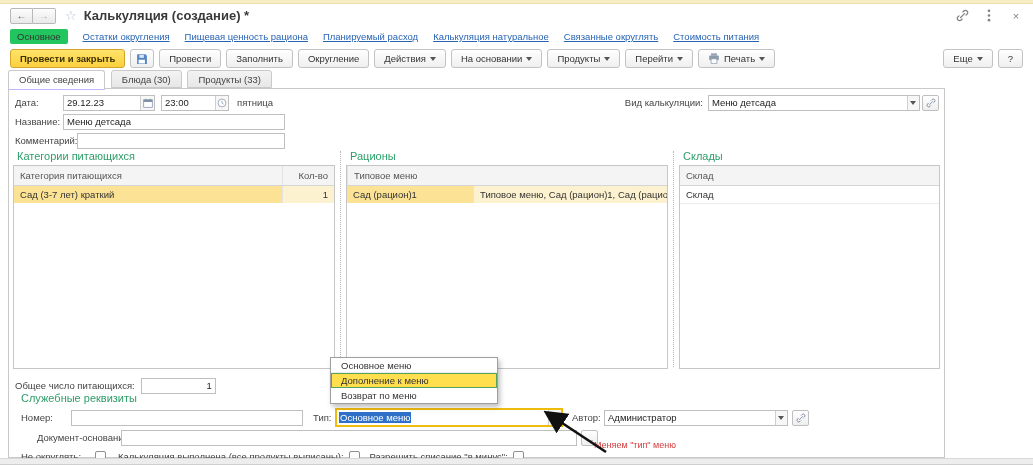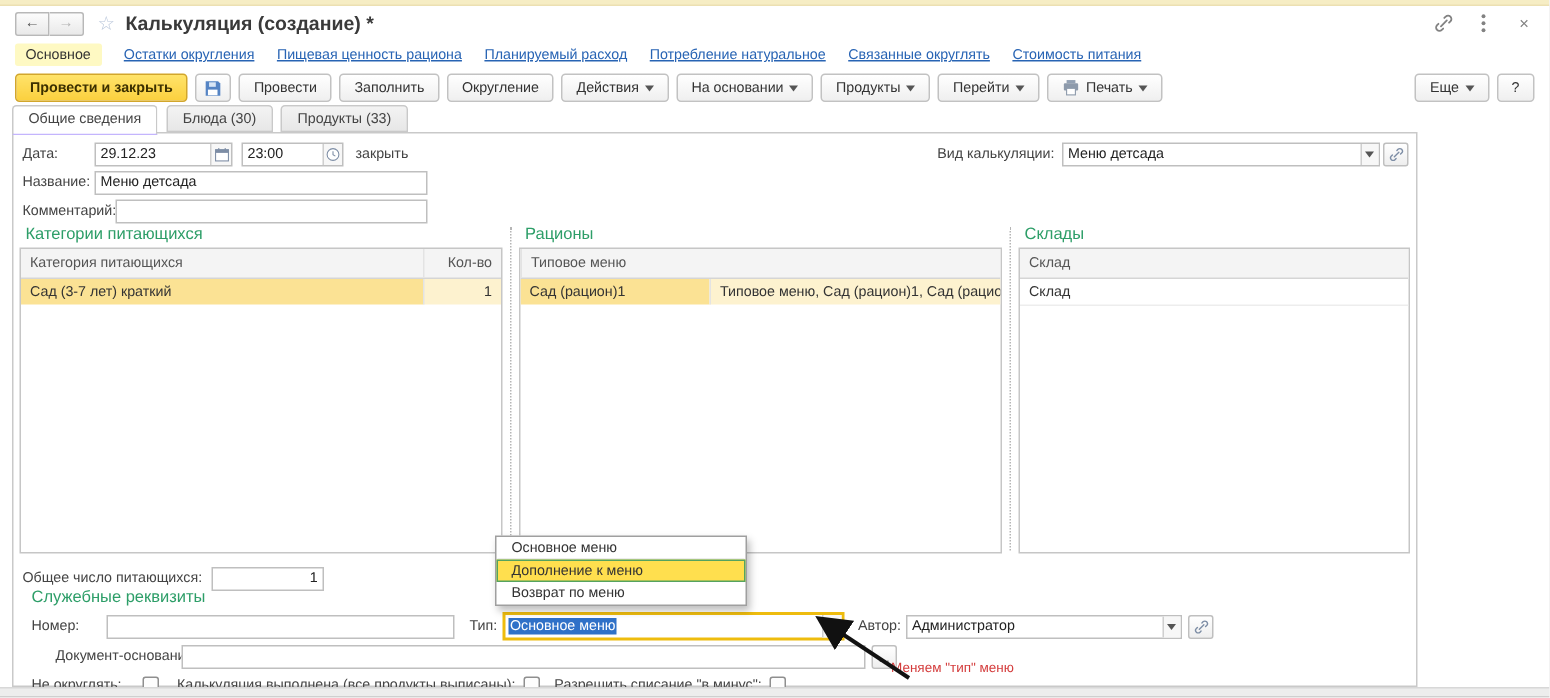--- a/index.html
+++ b/index.html
@@ -17,21 +17,21 @@
              display:flex; align-items:center; justify-content:center; font-size:10px; color:#555; cursor:default; }
   .nav-btn.back { border-radius:2px 0 0 2px; }
   .nav-btn.fwd  { border-radius:0 2px 2px 0; border-left:none; color:#b5b5b5; }
   .star { font-size:13px; color:#b9c6da; margin:0 7px 0 9px; }
   .win-title { font-size:13px; font-weight:bold; color:#3a3a3a; }
   .title-icons { margin-left:auto; display:flex; align-items:center; gap:13px; color:#828282; }
   .title-icons .ic { width:14px; height:14px; display:flex; align-items:center; justify-content:center; font-size:11px; }
 
   
   .nav-row { position:absolute; top:27px; left:0; right:0; height:19px; display:flex; align-items:center; gap:15px; padding:0 10px; }
-  .nav-active { background:#fef9c3; border-radius:2px; padding:2px 7px; color:#333; }
+  .nav-active { background:#22c55e; border-radius:2px; padding:2px 7px; color:#333; }
   .nav-link { color:#2864b4; text-decoration:underline; cursor:pointer; white-space:nowrap; }
 
   
   .toolbar-row { position:absolute; top:47px; left:0; right:0; height:23px; display:flex; align-items:center; gap:5px; padding:0 10px; }
   .btn { height:19px; padding:0 9px; border:1px solid #c2c2c2; border-radius:3px; background:linear-gradient(#ffffff,#efefef);
          font-size:9.5px; color:#333; display:inline-flex; align-items:center; gap:4px; cursor:default; white-space:nowrap; }
   .btn-primary { background:linear-gradient(#ffe36a,#fbd03e); border-color:#d2a62c; font-weight:bold; color:#3c3000; }
   .btn-ico { width:24px; padding:0; justify-content:center; }
   .caret { display:inline-block; width:0; height:0; border-left:3px solid transparent; border-right:3px solid transparent; border-top:4px solid #555; }
   .tb-right { margin-left:auto; display:flex; gap:5px; }
@@ -126,21 +126,21 @@
       </span>
       <span class="ic">×</span>
     </div>
   </div>
 
   <div class="nav-row">
     <span class="nav-active">Основное</span>
     <span class="nav-link">Остатки округления</span>
     <span class="nav-link">Пищевая ценность рациона</span>
     <span class="nav-link">Планируемый расход</span>
-    <span class="nav-link">Потребление натуральное</span>
+    <span class="nav-link">Калькуляция натуральное</span>
     <span class="nav-link">Связанные округлять</span>
     <span class="nav-link">Стоимость питания</span>
   </div>
 
   <div class="toolbar-row">
     <button class="btn btn-primary">Провести и закрыть</button>
     <button class="btn btn-ico">
       <span>
         <svg width="12" height="12" viewBox="0 0 16 16">
             <path d="M1.5 1.5h11l2 2v11h-13z" fill="#5584c4"></path>
@@ -210,21 +210,21 @@
       </div>
       <div class="field" style="width:68px; margin-left:6px;">
         <input value="23:00" style="">
         <span class="fbtn">
           <svg width="10" height="10" viewBox="0 0 14 14">
               <circle cx="7" cy="7" r="5.5" fill="#fff" stroke="#7d8da5"></circle>
               <path d="M7 4v3.2l2.2 1.3" fill="none" stroke="#7d8da5"></path>
             </svg>
         </span>
       </div>
-      <span class="lbl" style="margin-left:8px;">закрыть</span>
+      <span class="lbl" style="margin-left:8px;">пятница</span>
       <span class="lbl" style="margin-left:auto;">Вид калькуляции:</span>
       <div class="field" style="width:212px; margin-left:5px;">
         <input value="Меню детсада" style="">
         <span class="combo-btn">
             <i class="caret"></i>
           </span>
       </div>
       <span class="sq-btn" style="margin-right:5px;">
         <svg width="10" height="10" viewBox="0 0 14 14">
             <path d="M5 9.2L9.2 5M3.2 7.4l-1 1a2.4 2.4 0 003.4 3.4l1-1M10.8 6.6l1-1a2.4 2.4 0 00-3.4-3.4l-1 1" fill="none" stroke="#7d8da5" stroke-width="1.3" stroke-linecap="round"></path>

